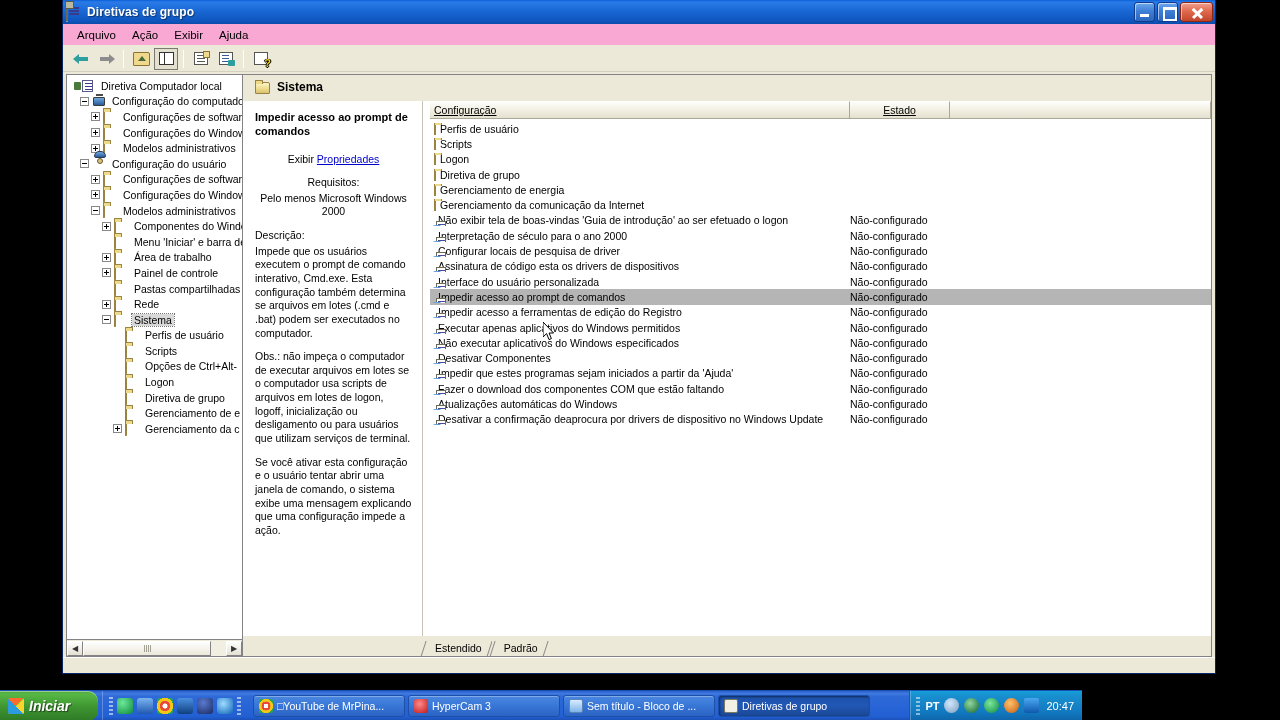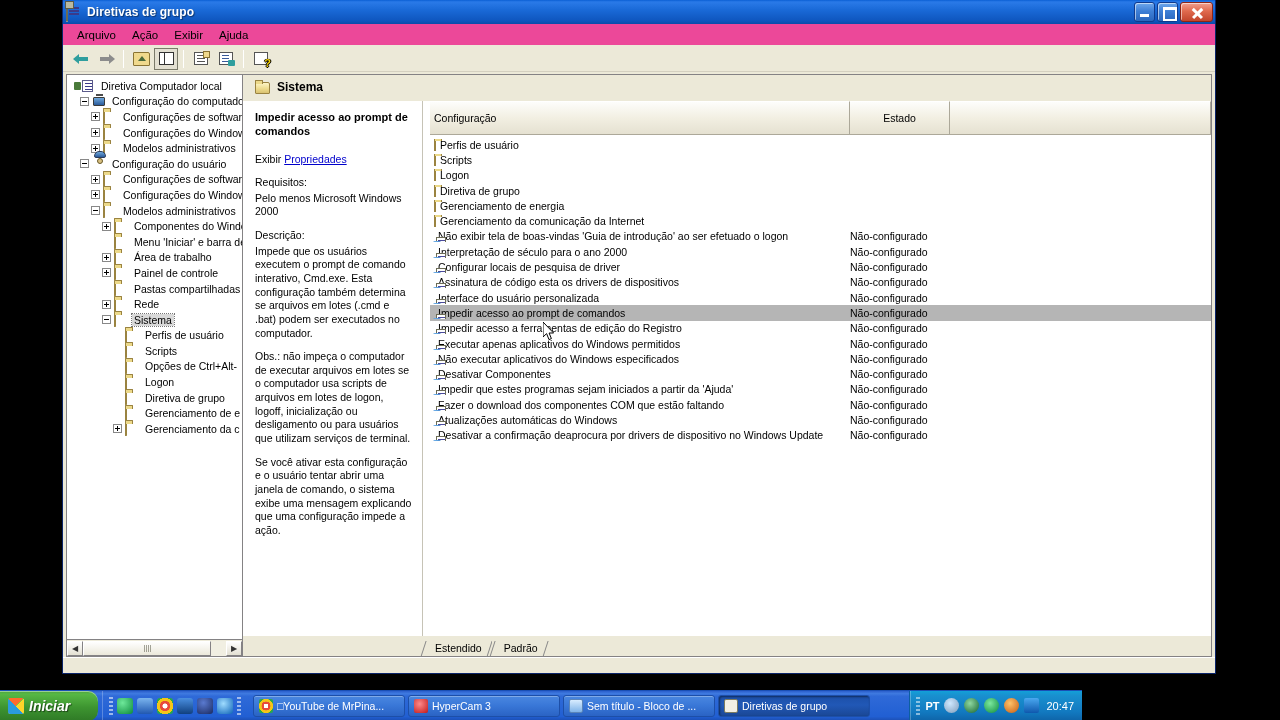--- a/index.html
+++ b/index.html
@@ -102,21 +102,21 @@
   .winbtn.close .x1, .winbtn.close .x2 {
     position: absolute; left: 10px; top: 9px;
     width: 13px; height: 2.5px; background: #fff;
   }
   .winbtn.close .x1 { transform: rotate(45deg); }
   .winbtn.close .x2 { transform: rotate(-45deg); }
 
   
   .menubar {
     height: 22px;
-    background: #ec4899;
+    background: #f9a8d4;
     display: flex; align-items: center;
     padding-left: 6px;
     border-bottom: 1px solid #ece9d8;
     flex: 0 0 auto;
   }
   .menu-item {
     font-size: 11.5px; color: #000;
     padding: 3px 8px;
     white-space: nowrap;
   }
@@ -453,41 +453,42 @@
     color: #000;
     line-height: 1.3;
     border-right: 1px solid #c6c3b6;
     overflow: hidden;
   }
   .desc-title {
     font-weight: bold; font-size: 11px;
     margin-bottom: 14px; line-height: 1.25;
   }
   .desc-line { margin-bottom: 2px; }
-  .desc-block { margin-bottom: 10px; }
+  .desc-block { margin-bottom: 10px; text-align: center; }
   .desc-link {
     color: #0000cc; text-decoration: underline; cursor: pointer;
   }
   .desc-para { margin-bottom: 10px; }
 
   
   .list-wrap {
     flex: 1 1 auto;
     min-width: 0;
     background: #fff;
     display: flex;
     flex-direction: column;
     padding-left: 7px;
   }
   .lv-header {
     display: flex;
-    height: 34px;
+    height: 18px;
     flex: 0 0 auto;
     background: #ece9d8;
     border-bottom: 1px solid #aca899;
+    text-decoration: underline;
   }
   .lv-col {
     background: linear-gradient(to bottom, #fdfdfb 0%, #f2efe2 50%, #e5e1d1 100%);
     border-right: 1px solid #aca899;
     border-top: 1px solid #fff;
     font-size: 10.5px;
     display: flex; align-items: center;
     padding-left: 4px;
     color: #000;
     white-space: nowrap;

